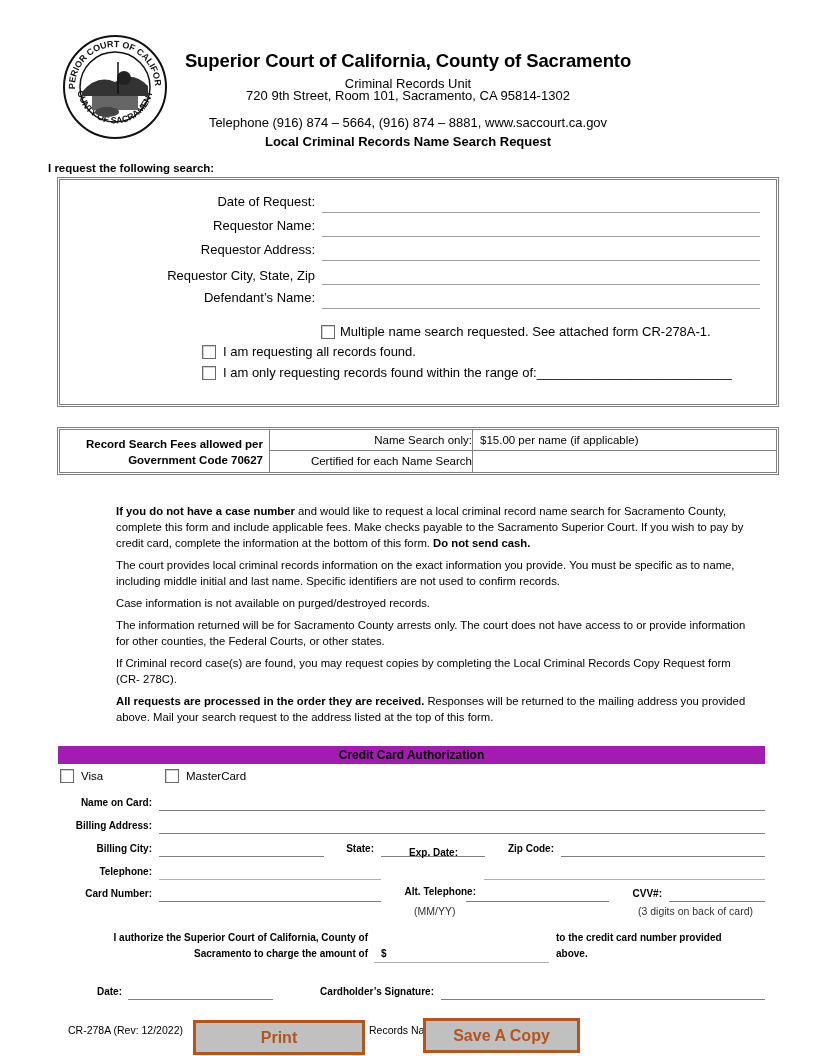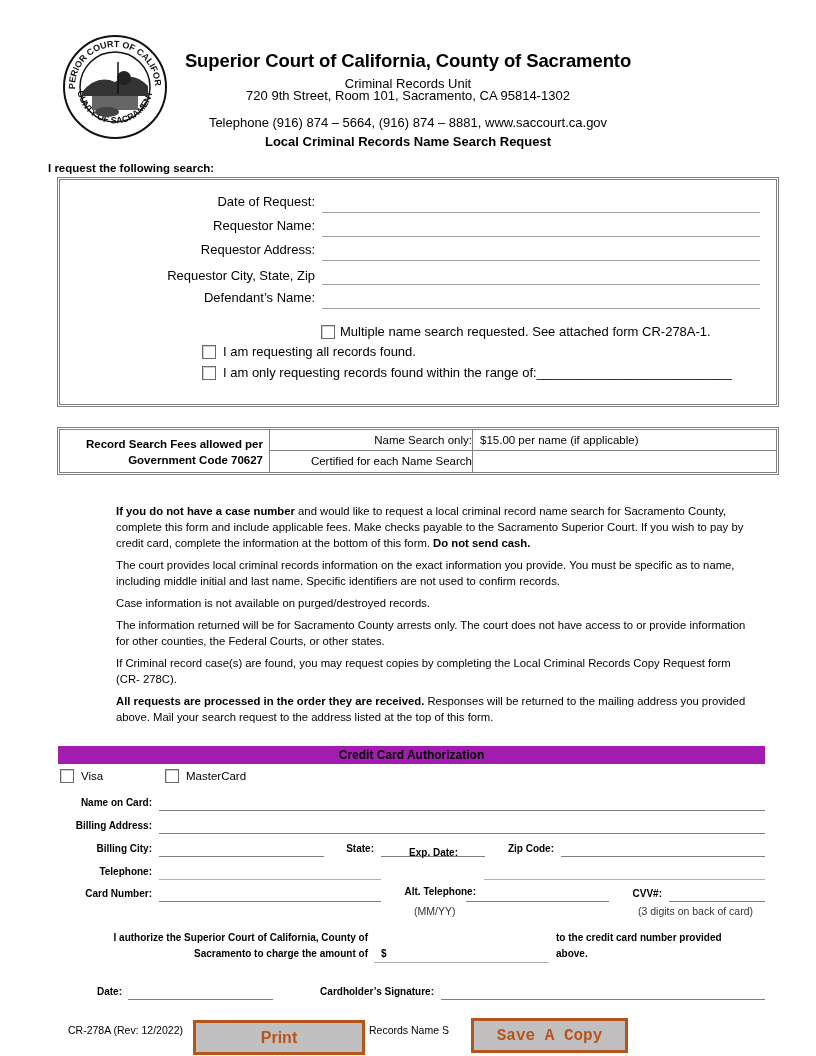--- a/index.html
+++ b/index.html
@@ -165,13 +165,13 @@
 <div class="abs cc-label" style="left:556px; top:948px; text-align:left;">above.</div>
 
 <div class="abs cc-label" style="left:70px; top:986px; width:52px;">Date:</div>
 <div class="abs cc-line" style="left:128px; top:999px; width:145px;"></div>
 <div class="abs cc-label" style="left:290px; top:986px; width:144px;">Cardholder’s Signature:</div>
 <div class="abs cc-line" style="left:441px; top:999px; width:324px;"></div>
 
 <div class="abs footer-code">CR-278A  (Rev: 12/2022)</div>
 <div class="abs records-text">Records Name Search</div>
 <button class="abs btn" style="left:193px; top:1020px; width:172px; height:35px;">Print</button>
-<button class="abs btn" style="left:471px; top:1018px; width:157px; height:35px;font-family:Liberation Mono, monospace;">Save A Copy</button>
+<button class="abs btn" style="left:423px; top:1018px; width:157px; height:35px;">Save A Copy</button>
 
 </body></html>

